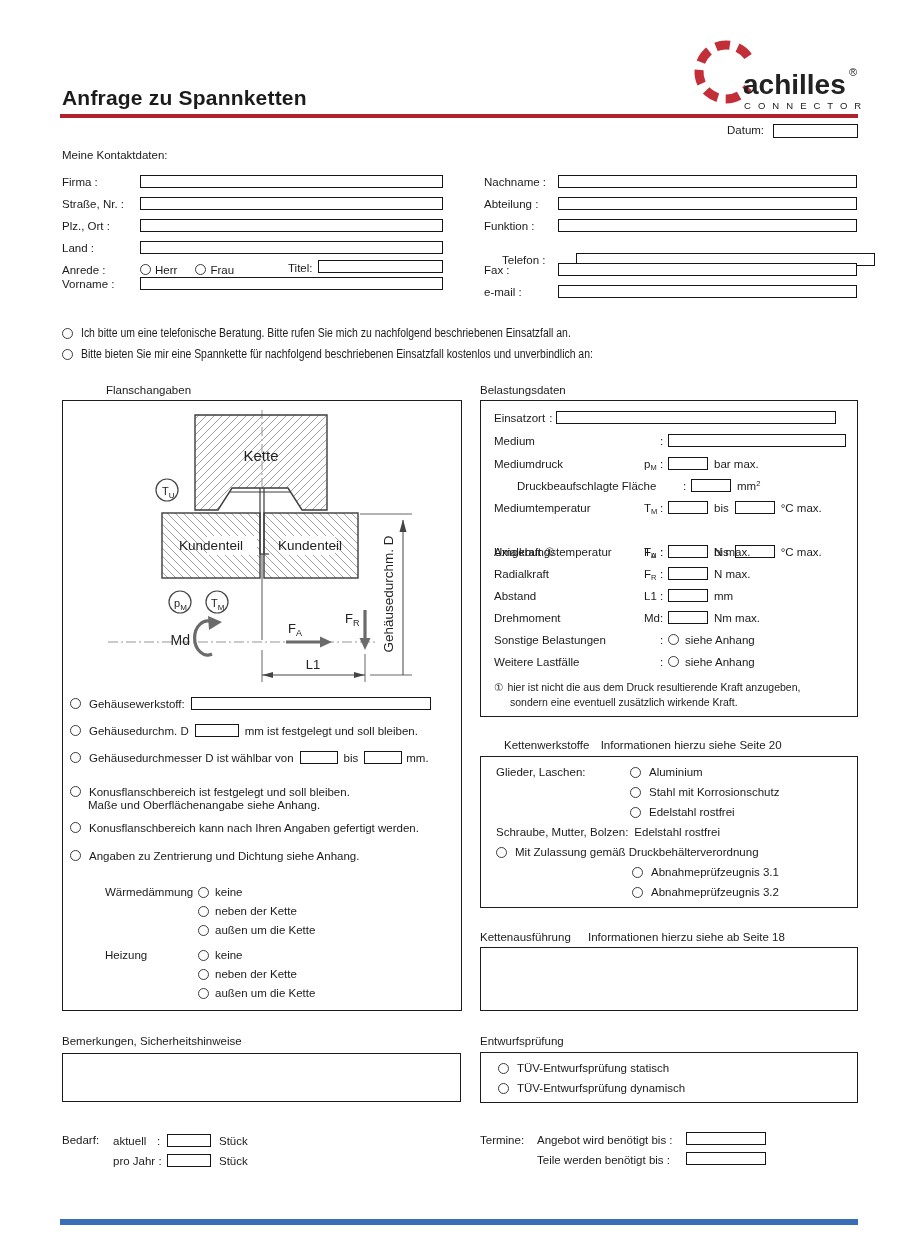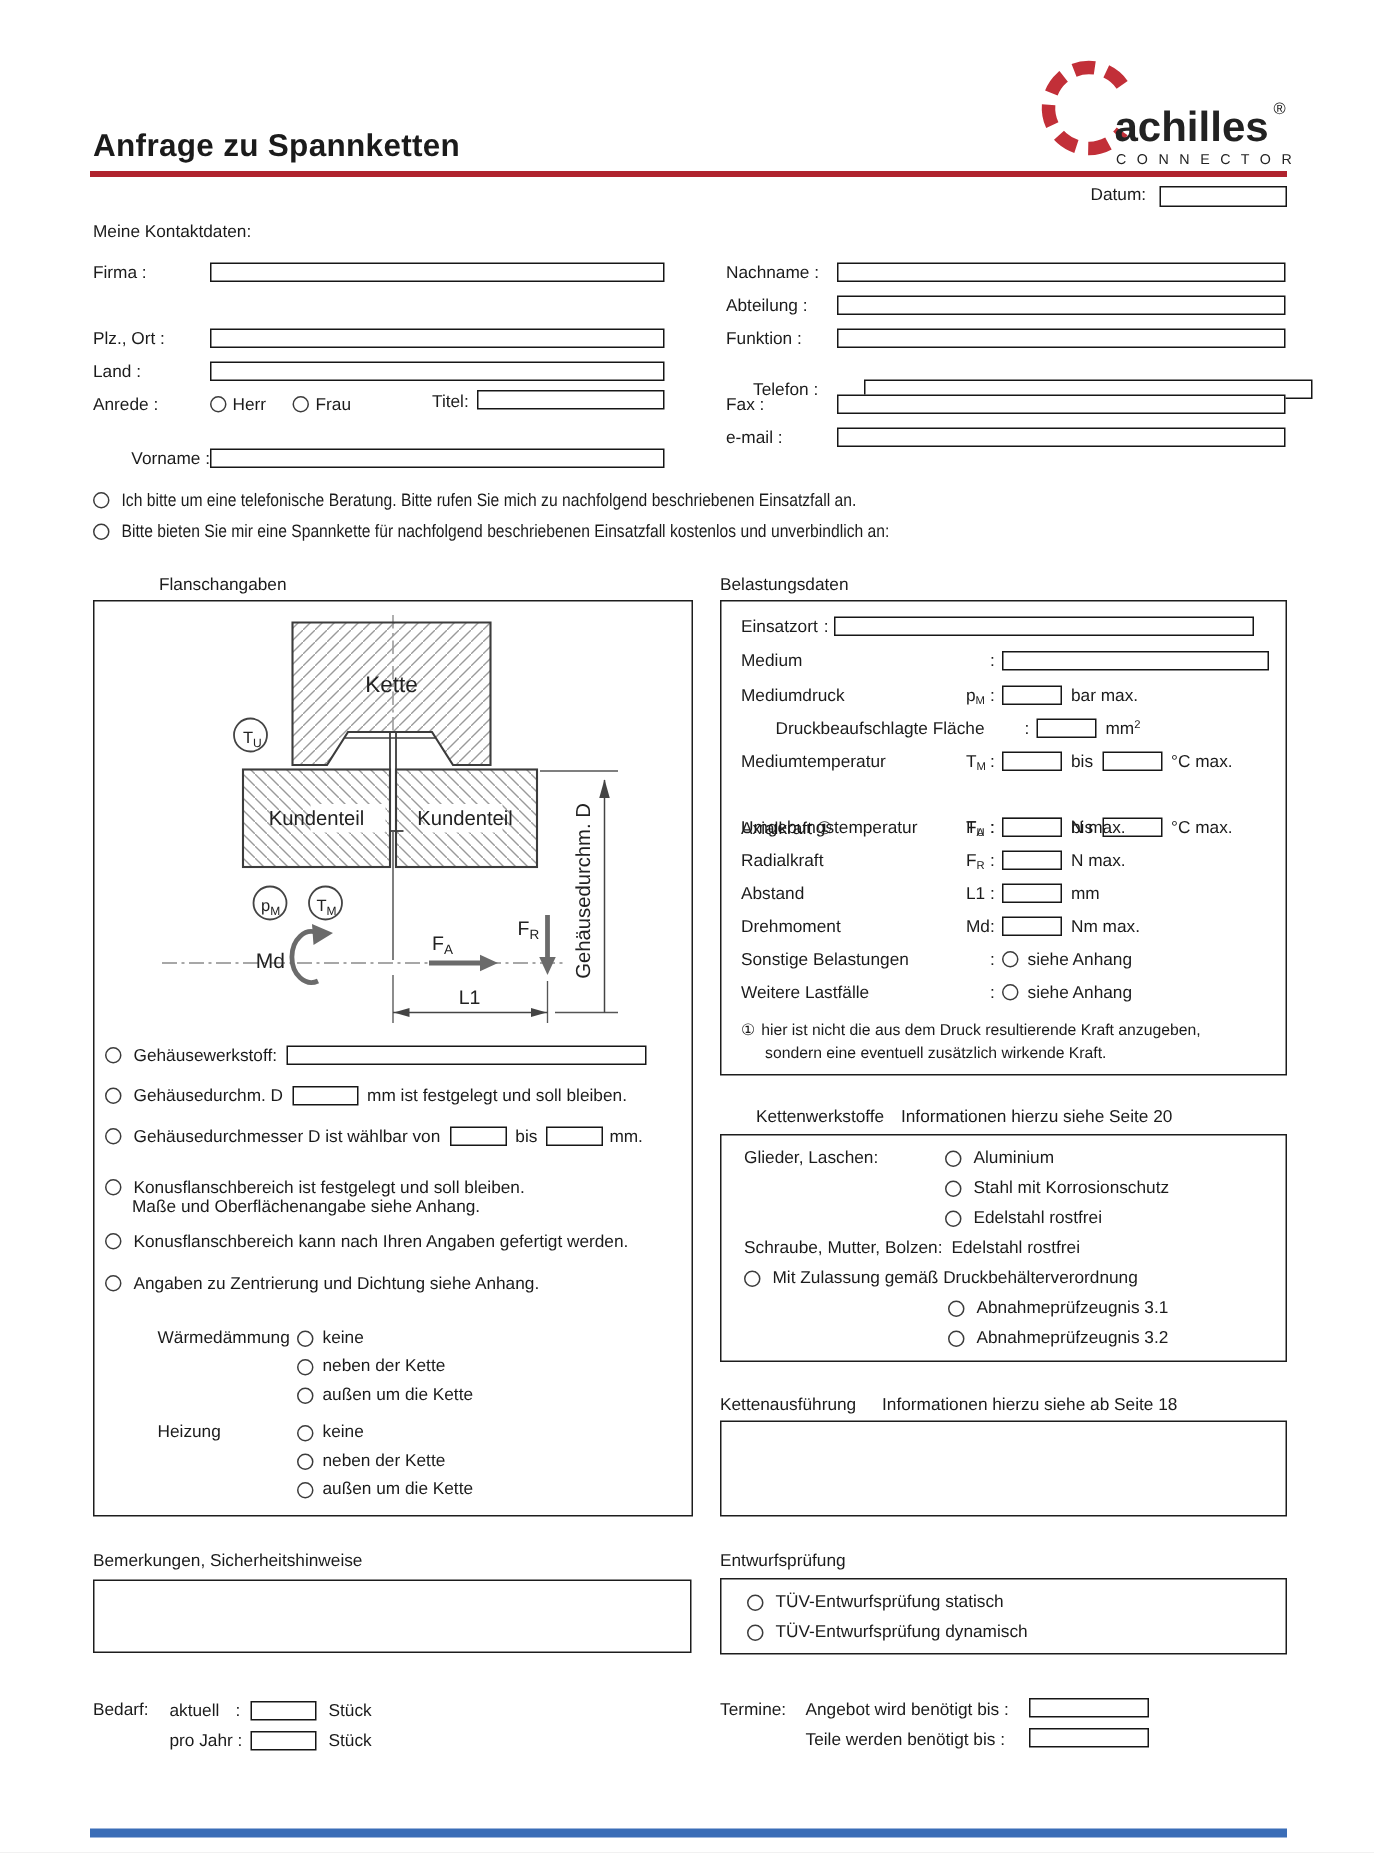--- a/index.html
+++ b/index.html
@@ -40,20 +40,24 @@
     <span class="lbl">Datum:</span>
   </div>
   <div class="inp abs" style="left:773px;top:124px;width:85px;height:14px;"></div>
 
   <div class="hd" style="left:62px;top:149px;">Meine Kontaktdaten:</div>
 
   <div class="row" style="left:62px;top:174px;height:15px;">
       <span class="lbl" style="width:78px;">Firma :</span>
       <span class="inp" style="width:303px;"></span>
     </div>
+  <div class="row" style="left:62px;top:196px;height:15px;">
+      <span class="lbl" style="width:78px;">Straße, Nr. :</span>
+      <span class="inp" style="width:303px;"></span>
+    </div>
   <div class="row" style="left:62px;top:218px;height:15px;">
       <span class="lbl" style="width:78px;">Plz., Ort :</span>
       <span class="inp" style="width:303px;"></span>
     </div>
   <div class="row" style="left:62px;top:240px;height:15px;">
       <span class="lbl" style="width:78px;">Land :</span>
       <span class="inp" style="width:303px;"></span>
     </div>
 
   <div class="row" style="left:62px;top:262px;height:15px;">
@@ -61,21 +65,21 @@
     <span class="rad"></span>
     <span class="lbl gap4">Herr</span>
     <span class="rad" style="margin-left:18px;"></span>
     <span class="lbl gap4">Frau</span>
   </div>
   <div class="row" style="left:288px;top:260px;height:15px;">
     <span class="lbl">Titel:</span>
   </div>
   <div class="inp abs" style="left:318px;top:260px;width:125px;"></div>
 
-  <div class="row" style="left:62px;top:298px;height:15px;text-align:right;">
+  <div class="row" style="left:62px;top:276px;height:15px;">
       <span class="lbl" style="width:78px;">Vorname :</span>
       <span class="inp" style="width:303px;"></span>
     </div>
 
   <div class="row" style="left:484px;top:174px;height:15px;">
       <span class="lbl" style="width:74px;">Nachname :</span>
       <span class="inp" style="width:299px;"></span>
     </div>
   <div class="row" style="left:484px;top:196px;height:15px;">
       <span class="lbl" style="width:74px;">Abteilung :</span>

